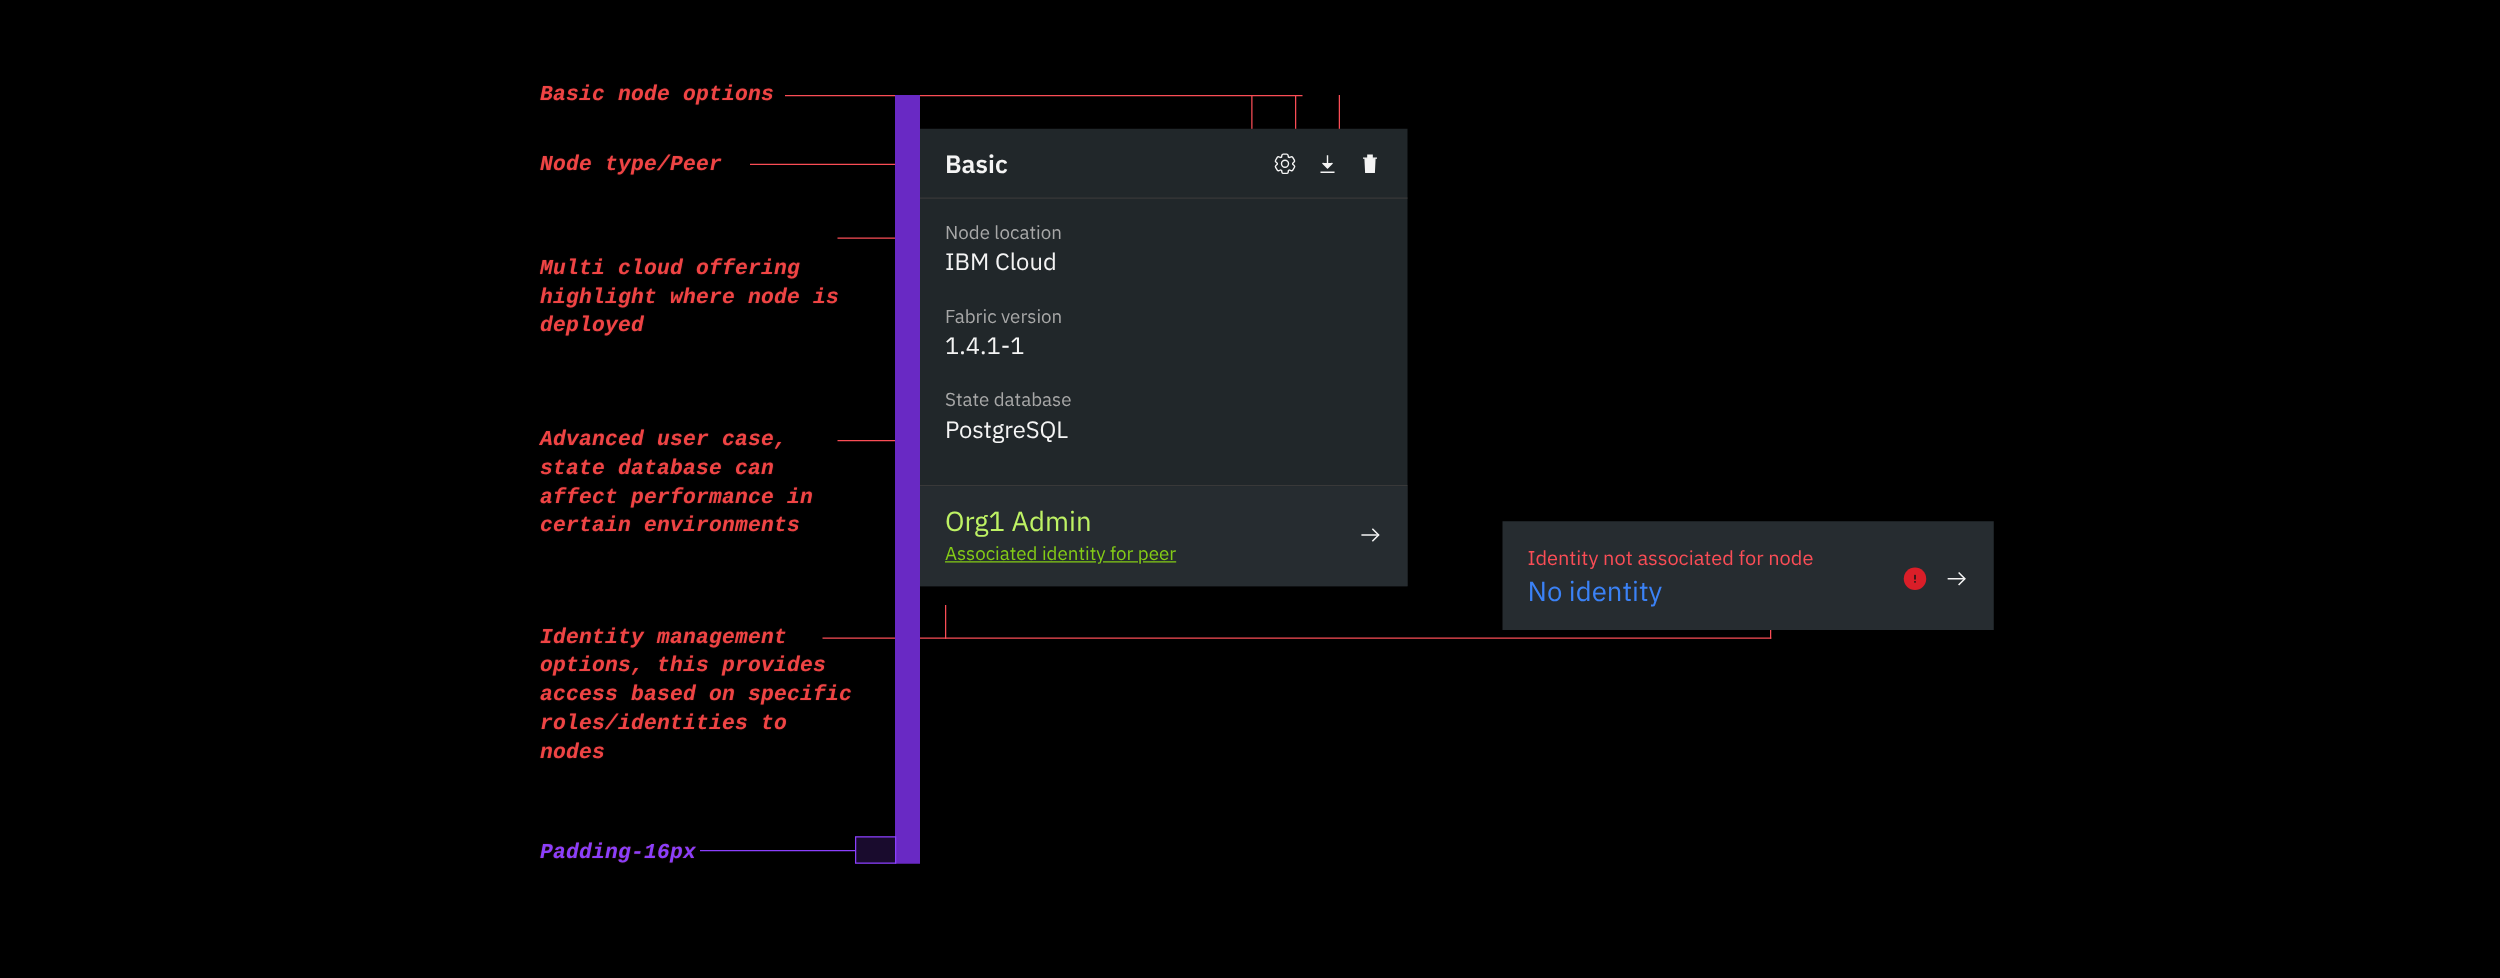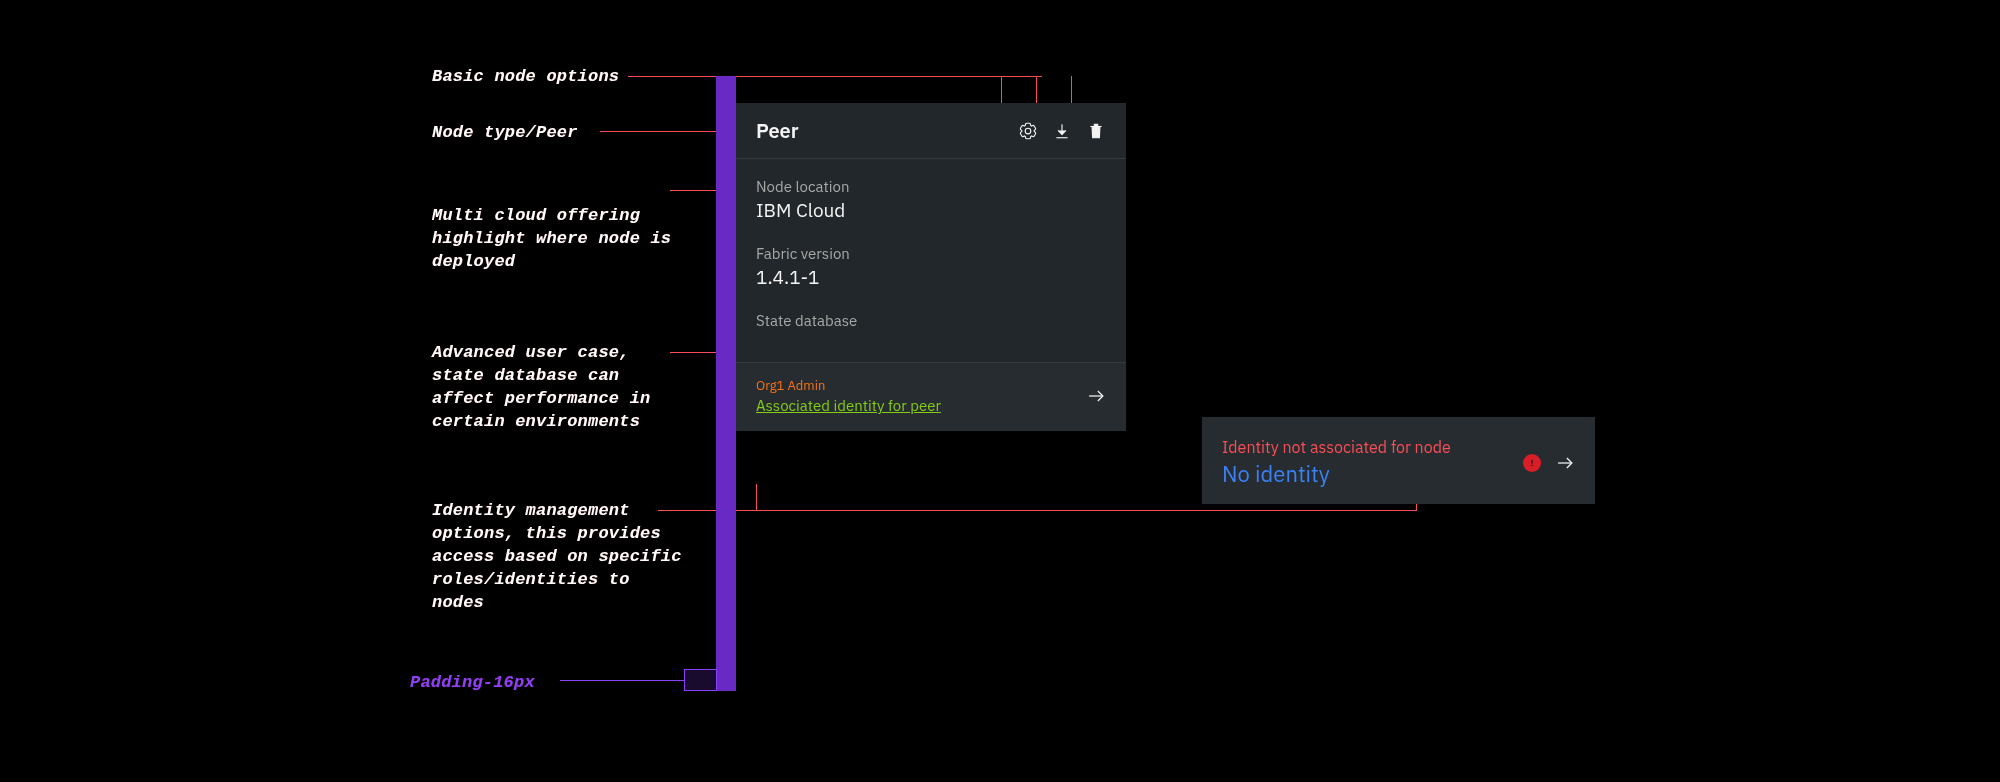--- a/index.html
+++ b/index.html
@@ -1,38 +1,38 @@
 <!DOCTYPE html>
 <html><head>
 <meta charset="utf-8">
 <style>
   * { box-sizing: border-box; margin: 0; padding: 0; }
   html, body { width: 2000px; height: 782px; background: #000; font-family: "IBM Plex Sans", -apple-system, BlinkMacSystemFont, "Segoe UI", Helvetica, Arial, sans-serif; color: #fff; overflow: hidden; }
   .stage { position: relative; width: 2000px; height: 782px; }
 
   
-  .ann { position: absolute; color: #ffffff; font-style: italic; font-weight: 700; font-size: 17px; line-height: 1.35; letter-spacing: 0.2px; font-family: "Andale Mono","Courier New",monospace; text-shadow: 0 0 1px rgba(250,77,86,.4); }
+  .ann { position: absolute; color: #ef4444; font-style: italic; font-weight: 700; font-size: 17px; line-height: 1.35; letter-spacing: 0.2px; font-family: "Andale Mono","Courier New",monospace; text-shadow: 0 0 1px rgba(250,77,86,.4); }
   .ann.purple { color: #8a3ffc; }
   .leader { position: absolute; background: #fa4d56; height: 1px; }
   .vleader { position: absolute; background: #fa4d56; width: 1px; }
   .purple-rail { position: absolute; left: 716px; top: 76px; width: 20px; height: 615px; background: #6929c4; }
   .card { position: absolute; left: 736px; top: 103px; width: 390px; background: #21272a; color: #f4f4f4; }
   .card-header { display: flex; align-items: center; justify-content: space-between; padding: 14px 20px; border-bottom: 1px solid #393939; }
   .card-title { font-size: 20px; font-weight: 600; color: #f4f4f4; }
   .card-actions { display: flex; gap: 14px; }
   .icon-btn { width: 20px; height: 20px; cursor: pointer; display: flex; align-items: center; justify-content: center; }
   .icon-btn svg { fill: #f4f4f4; stroke: #f4f4f4; }
   .card-body { padding: 18px 20px 20px; border-bottom: 1px solid #393939; }
   .field { margin-bottom: 22px; }
   .field:last-child { margin-bottom: 12px; }
   .field-label { font-size: 15px; color: #a8a8a8; margin-bottom: 2px; }
   .field-value { font-size: 19px; color: #f4f4f4; }
   .card-footer { padding: 14px 20px 16px; background: #262c30; display: flex; align-items: center; justify-content: space-between; cursor: pointer; }
   .footer-text {  }
-  .footer-title { font-size: 13px; color: #f97316; margin-bottom: 2px; }
+  .footer-title { font-size: 22px; color: #bef264; margin-bottom: 2px; }
   .footer-sub { font-size: 15px; color: #84cc16; text-decoration: underline; }
   .arrow { width: 20px; height: 20px; }
   .arrow svg { stroke: #f4f4f4; fill: none; }
 
   
   .error-panel { position: absolute; left: 1202px; top: 417px; width: 393px; background: #262c30; padding: 20px 20px 16px; display: flex; align-items: center; justify-content: space-between; }
   .error-title { font-size: 16px; color: #fa4d56; margin-bottom: 2px; }
   .error-sub { font-size: 22px; color: #3b82f6; }
   .error-right { display: flex; align-items: center; gap: 14px; }
   .alert-dot { width: 18px; height: 18px; border-radius: 50%; background: #da1e28; display: flex; align-items: center; justify-content: center; }
@@ -44,21 +44,21 @@
 </head>
 <body>
 
 <div class="stage">
 
   <div class="ann" style="left:432px; top:66px;">Basic node options</div>
   <div class="ann" style="left:432px; top:122px;">Node type/Peer</div>
   <div class="ann" style="left:432px; top:180px; width:250px;margin-top:25px;">Multi cloud offering highlight where node is deployed</div>
   <div class="ann" style="left:432px; top:342px; width:250px;">Advanced user case, state database can affect performance in certain environments</div>
   <div class="ann" style="left:432px; top:500px; width:260px;">Identity management options, this provides access based on specific roles/identities to nodes</div>
-  <div class="ann purple" style="left:410px; top:672px;text-align:center;">Padding-16px</div>
+  <div class="ann purple" style="left:432px; top:672px;text-align:center;">Padding-16px</div>
 
   <div class="leader" style="left:628px; top:76px; width:414px;"></div>
   <div class="vleader" style="left:1001px; top:76px; height:46px;"></div>
   <div class="vleader" style="left:1036px; top:76px; height:46px;"></div>
   <div class="vleader" style="left:1071px; top:76px; height:46px;"></div>
 
   <div class="leader" style="left:600px; top:131px; width:150px;"></div>
 
   <div class="leader" style="left:670px; top:190px; width:80px;"></div>
 
@@ -69,21 +69,21 @@
   <div class="vleader" style="left:1416px; top:484px; height:27px;"></div>
 
   <div class="leader" style="left:560px; top:680px; width:124px; background:#8a3ffc;"></div>
 
   <div class="purple-rail"></div>
 
   <div class="padding-box"></div>
 
   <div class="card">
     <div class="card-header">
-      <div class="card-title">Peer</div>
+      <div class="card-title">Basic</div>
       <div class="card-actions">
         <div class="icon-btn">
           <svg viewBox="0 0 32 32" width="18" height="18">
               <path fill="#f4f4f4" d="M27 16.76v-1.53l1.92-1.68A2 2 0 0029.3 11l-2.36-4a2 2 0 00-2.45-.85l-2.38 1a11 11 0 00-1.31-.75l-.51-2.52a2 2 0 00-2-1.61h-4.68a2 2 0 00-2 1.61l-.51 2.52a11 11 0 00-1.31.75l-2.38-1A2 2 0 005 7l-2.36 4a2 2 0 00.41 2.56L5 15.24v1.53l-1.92 1.68A2 2 0 002.7 21l2.36 4a2 2 0 002.45.85l2.38-1c.42.28.86.53 1.31.75l.51 2.52a2 2 0 002 1.61h4.72a2 2 0 002-1.61l.51-2.52c.45-.22.89-.47 1.31-.75l2.38 1a2 2 0 002.45-.85l2.36-4a2 2 0 00-.41-2.56zM16 22a6 6 0 116-6 6 6 0 01-6 6z" fill-rule="evenodd" opacity=".0"></path>
               <path fill="none" stroke="#f4f4f4" stroke-width="2" d="M27 16.76v-1.53l1.92-1.68A2 2 0 0029.3 11l-2.36-4a2 2 0 00-2.45-.85l-2.38 1a11 11 0 00-1.31-.75l-.51-2.52a2 2 0 00-2-1.61h-4.68a2 2 0 00-2 1.61l-.51 2.52a11 11 0 00-1.31.75l-2.38-1A2 2 0 005 7l-2.36 4a2 2 0 00.41 2.56L5 15.24v1.53l-1.92 1.68A2 2 0 002.7 21l2.36 4a2 2 0 002.45.85l2.38-1c.42.28.86.53 1.31.75l.51 2.52a2 2 0 002 1.61h4.72a2 2 0 002-1.61l.51-2.52c.45-.22.89-.47 1.31-.75l2.38 1a2 2 0 002.45-.85l2.36-4a2 2 0 00-.41-2.56z"></path>
               <circle cx="16" cy="16" r="5" fill="none" stroke="#f4f4f4" stroke-width="2"></circle>
             </svg>
         </div>
         <div class="icon-btn">
           <svg viewBox="0 0 32 32" width="18" height="18" fill="none" stroke="#f4f4f4" stroke-width="2">
@@ -106,20 +106,21 @@
       <div class="field">
         <div class="field-label">Node location</div>
         <div class="field-value">IBM Cloud</div>
       </div>
       <div class="field">
         <div class="field-label">Fabric version</div>
         <div class="field-value">1.4.1-1</div>
       </div>
       <div class="field">
         <div class="field-label">State database</div>
+        <div class="field-value">PostgreSQL</div>
       </div>
     </div>
     <div class="card-footer">
       <div class="footer-text">
         <div class="footer-title">Org1 Admin</div>
         <div class="footer-sub">Associated identity for peer</div>
       </div>
       <div class="arrow">
         <svg viewBox="0 0 32 32" width="20" height="20" stroke="#f4f4f4" stroke-width="2" fill="none">
             <path d="M5 16h22"></path>

